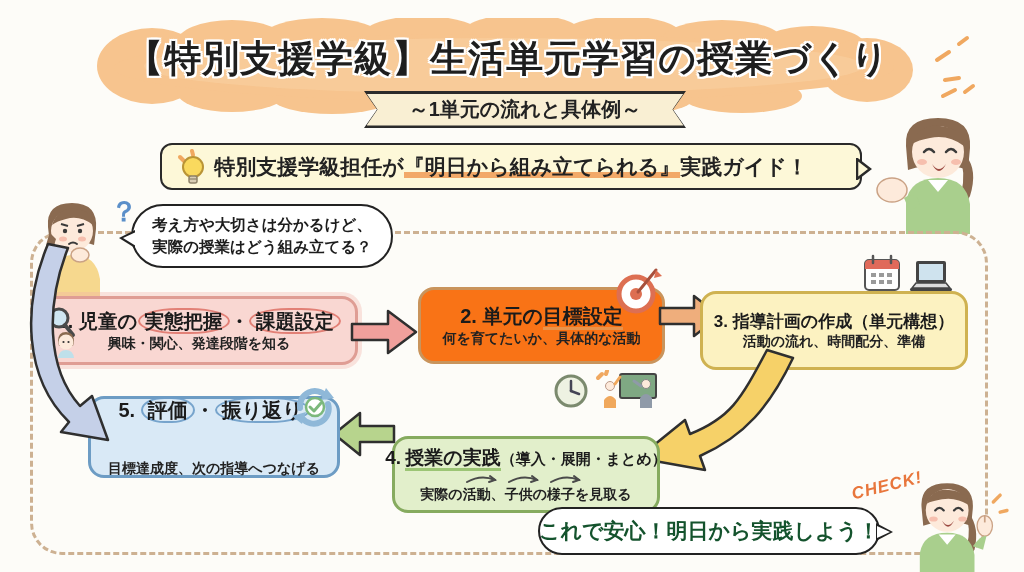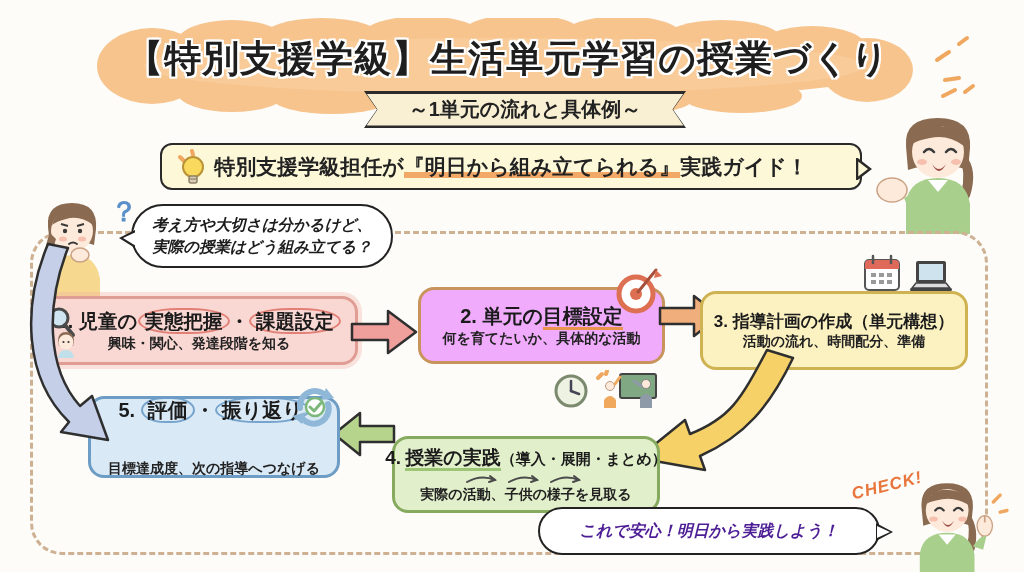--- a/index.html
+++ b/index.html
@@ -28,29 +28,29 @@
   .hl-underline { background:linear-gradient(transparent 72%, #f2a968 72%);margin-top:40px; }
   .banner-bulb { position:absolute; left:14px; top:4px; }
   .banner-tip { position:absolute; right:-12px; top:13px; }
 
   
   .flow-frame { position:absolute; left:30px; top:231px; width:958px; height:324px;
     border:3.5px dashed #cdb192; border-radius:32px; }
 
   
   .bubble { position:absolute; background:#fff; border:2.5px solid #222; border-radius:32px;
-    display:flex; flex-direction:column; align-items:center; justify-content:center;font-style:italic; }
+    display:flex; flex-direction:column; align-items:center; justify-content:center; }
   .bubble-q { left:131px; top:204px; width:262px; height:64px; }
   .bubble-q .ln { font-size:15.5px; font-weight:800; color:#1c1c1c; line-height:1.45; white-space:nowrap; }
   .tail-left { position:absolute; left:-14px; top:24px; width:0; height:0;
     border-top:8px solid transparent; border-bottom:10px solid transparent; border-right:16px solid #222; }
   .tail-left::after { content:""; position:absolute; left:3.5px; top:-6px; width:0; height:0;
     border-top:6px solid transparent; border-bottom:8px solid transparent; border-right:13px solid #fff; }
   .bubble-f { left:538px; top:507px; width:342px; height:48px; border-radius:26px; }
-  .bubble-f .ln { font-size:16px; font-weight:900; color:#4c1d95; white-space:nowrap; }
+  .bubble-f .ln { font-size:21px; font-weight:900; color:#14532d; white-space:nowrap; }
   .tail-right { position:absolute; right:-15px; top:14px; width:0; height:0;
     border-top:9px solid transparent; border-bottom:9px solid transparent; border-left:17px solid #222; }
   .tail-right::after { content:""; position:absolute; right:3.5px; top:-6px; width:0; height:0;
     border-top:6px solid transparent; border-bottom:6px solid transparent; border-right:13px solid #fff; transform:rotate(180deg); }
 
   .qmark { position:absolute; left:110px; top:193px; font-size:28px; font-weight:900; color:#5b8fc9; }
 
   
   .flow-heading { position:absolute; left:433px; top:220px; font-size:27px; font-weight:900; color:#222;
     background:linear-gradient(transparent 58%, #f8d995 58%); padding:0 6px 2px; letter-spacing:2px; }
@@ -58,21 +58,21 @@
   
   .step { position:absolute; border-radius:16px; display:flex; flex-direction:column;
     align-items:center; justify-content:center; }
   .step .t1 { font-weight:900; color:#1b1b1b; white-space:nowrap; }
   .step .t2 { font-weight:700; color:#222; white-space:nowrap; }
   .step1 { left:40px; top:296px; width:318px; height:69px; background:#f9d7d2;
     border:3px solid #df9d94; box-shadow:0 0 0 4px rgba(240,178,170,.35); }
   .step1 .t1 { font-size:19.5px; } .step1 .t2 { font-size:14px; }
   .circ-red { border:2px solid rgba(220,106,95,.8); border-radius:50%/58%; padding:0 5px; }
   .circ-blue { border:2px solid rgba(108,156,200,.9); border-radius:50%/58%; padding:0 5px; }
-  .step2 { left:418px; top:287px; width:247px; height:77px; background:#f0abfc;
+  .step2 { left:418px; top:287px; width:247px; height:77px; background:#f97316;
     border:3px solid #c9945c; }
   .step2 .t1 { font-size:20px; } .step2 .t2 { font-size:14px; }
   .u-orange { border-bottom:3.5px solid #e8944c; }
   .step3 { left:700px; top:291px; width:268px; height:79px; background:#fcf2c1;
     border:3px solid #cfb251; }
   .step3 .t1 { font-size:17px; } .step3 .t2 { font-size:14px; }
   .step4 { left:392px; top:402px; width:268px; height:77px; background:#e2efcb;
     border:3px solid #86ab5f;margin-top:34px; }
   .step4 .t1 { font-size:15px; } .step4 .t1 .big { font-size:19px; }
   .step4 .t2 { font-size:14px; }

